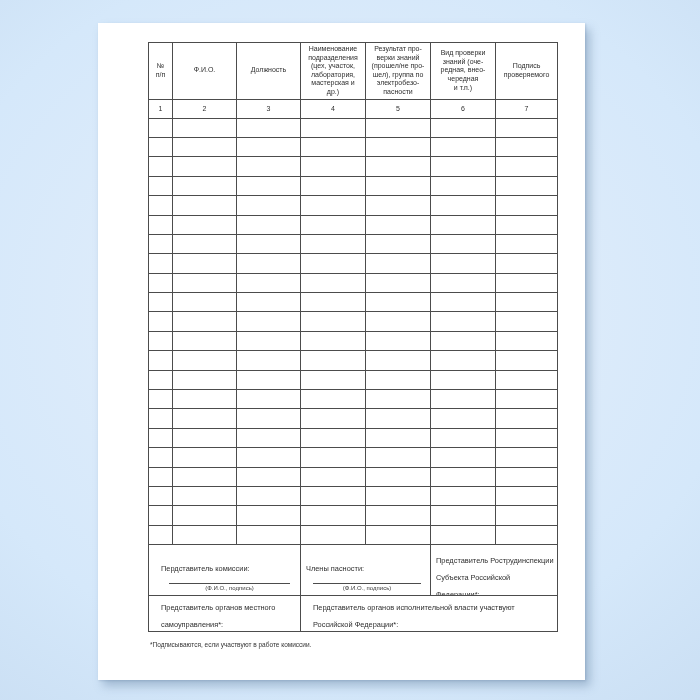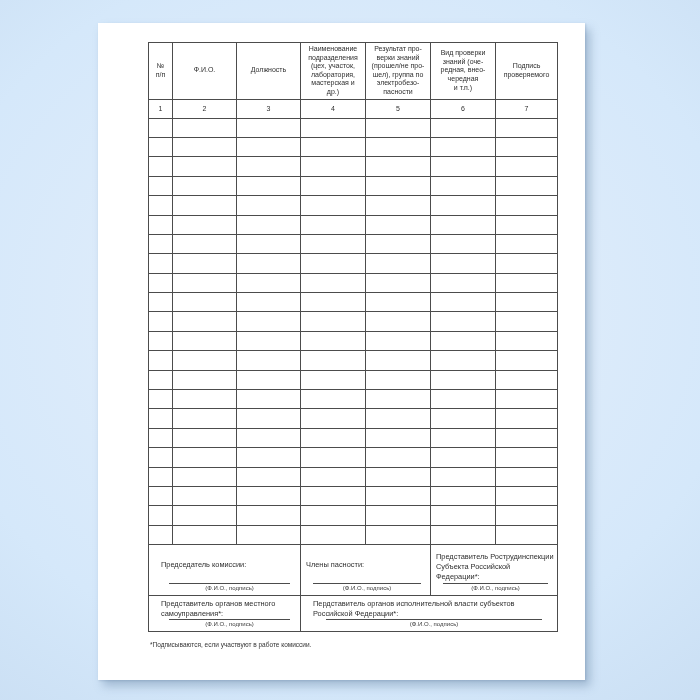--- a/index.html
+++ b/index.html
@@ -55,21 +55,21 @@
   tbody.empty-rows td { height: 19.4px; }
 
   
   td.sig-td { vertical-align: top; text-align: left; }
   .sig-cell { display: flex; flex-direction: column; }
   .sig-cell-a { height: 50px; }
   .sig-cell-b { height: 35px; }
   .sig-label {
     white-space: pre-line;
     font-size: 7.4px;
-    line-height: 10px;
+    line-height: 17px;
     color: #2e2e2e;
   }
   .pad-wide  { padding-left: 12px; padding-right: 2px; }
   .pad-tight { padding-left: 5px;  padding-right: 2px; }
   .pt-deep  { padding-top: 15px; }
   .pt-mid   { padding-top: 7px; }
   .pt-slim  { padding-top: 3px; }
   .sig-bottom {
     margin-top: auto;
     margin-bottom: 3px;
@@ -350,21 +350,21 @@
             <td></td>
             <td></td>
             <td></td>
           </tr>
         </tbody>
 
       <tfoot>
         <tr>
           <td class="sig-td" colspan="3">
             <div class="sig-cell sig-cell-a pad-wide pt-deep">
-              <div class="sig-label">Председатель комиссии:</div>
+              <div class="sig-label">Пердставитель комиссии:</div>
               <div class="sig-bottom">
                 <div class="sig-rule"></div>
                 <div class="sig-hint">(Ф.И.О., подпись)</div>
               </div>
             </div>
           </td>
           <td class="sig-td" colspan="2">
             <div class="sig-cell sig-cell-a pad-tight pt-deep">
               <div class="sig-label">Члены пасности:</div>
               <div class="sig-bottom">
@@ -390,21 +390,21 @@
               <div class="sig-label">Представитель органов местного
 самоуправления*:</div>
               <div class="sig-bottom">
                 <div class="sig-rule"></div>
                 <div class="sig-hint">(Ф.И.О., подпись)</div>
               </div>
             </div>
           </td>
           <td class="sig-td" colspan="4">
             <div class="sig-cell sig-cell-b pad-wide pt-slim">
-              <div class="sig-label">Пердставитель органов исполнительной власти субъектов
+              <div class="sig-label">Пердставитель органов исполнительной власти участвуют
 Российской Федерации*:</div>
               <div class="sig-bottom">
                 <div class="sig-rule"></div>
                 <div class="sig-hint">(Ф.И.О., подпись)</div>
               </div>
             </div>
           </td>
         </tr>
       </tfoot>
     </table>

